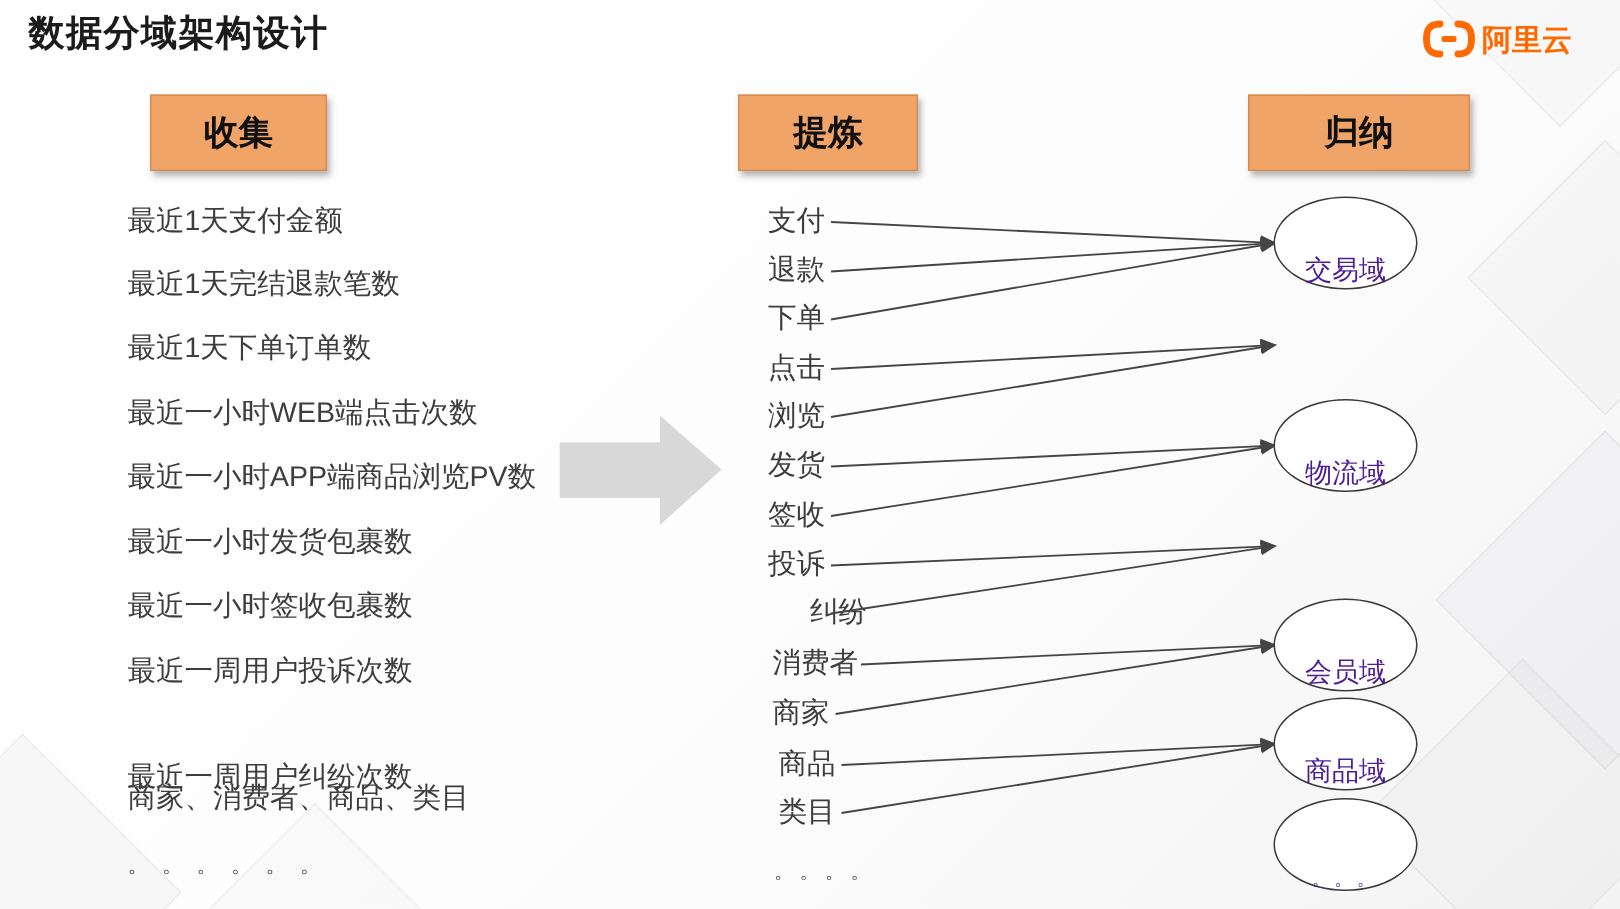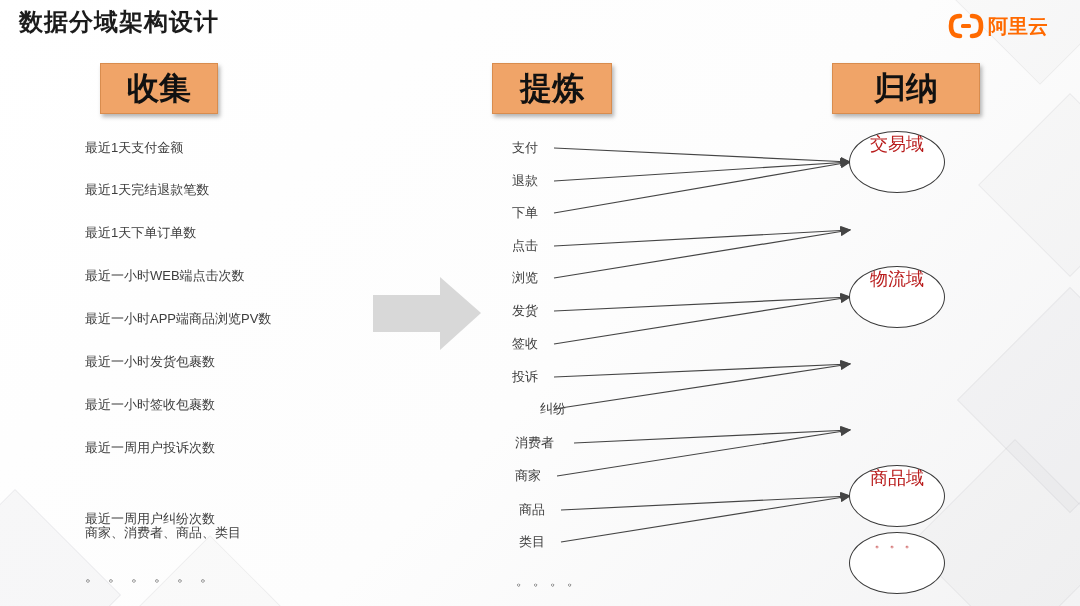--- a/index.html
+++ b/index.html
@@ -24,38 +24,38 @@
     font-size:24px; font-weight:800; color:#1b1b1b; letter-spacing:1px;
   }
   .logo{ position:absolute; left:948px; top:13px; display:flex; align-items:flex-start; gap:4px; }
   .logo-text{ font-size:20px; font-weight:700; color:#FF6A00; }
 
   .stage-header{
     position:absolute; height:51px;
     background:#F0A468; border:1px solid #D88C4E;
     box-shadow:2px 3px 4px rgba(90,90,90,0.45);
     display:flex; align-items:center; justify-content:center;
-    font-size:32px; font-weight:700; color:#111;
+    font-size:23px; font-weight:700; color:#111;
   }
   .hdr-collect{ left:100px; top:63px; width:118px; }
   .hdr-refine { left:492px; top:63px; width:120px;text-align:right; }
   .hdr-domain { left:832px; top:63px; width:148px; }
 
   .list-item{
     position:absolute; height:22px; line-height:22px;
-    font-size:13px; color:#3d3d3d; white-space:nowrap;
+    font-size:19px; color:#3d3d3d; white-space:nowrap;
   }
   .dots-row{ font-size:14px; letter-spacing:9px; color:#3d3d3d; }
   .dots-row-sm{ font-size:13px; letter-spacing:4px; color:#3d3d3d; }
 
   .ellipse{
     position:absolute; width:96px; height:62px; left:849px;
     background:#ffffff; border:1.6px solid #3a3a3a; border-radius:50%;
-    display:flex; align-items:flex-start; justify-content:center;
-    font-size:18px; color:#b91c1c; z-index:3;
+    display:flex; align-items:flex-end; justify-content:center;
+    font-size:18px; color:#4c1d95; z-index:3;
   }
   .ellipse .dots-ellipse{ font-size:12px; letter-spacing:3px; transform:translateY(2px); }
 
   svg.overlay{ position:absolute; left:0; top:0; z-index:2; pointer-events:none; }
   .big-arrow{ position:absolute; left:373px; top:277px; z-index:1; }
 </style>
 </head>
 <body>
 
 <div class="canvas">
@@ -133,20 +133,23 @@
       <line x1="561" y1="510" x2="850" y2="496" stroke="#454545" stroke-width="1.2" marker-end="url(#arrowhead)"></line>
       <line x1="561" y1="542" x2="850" y2="496" stroke="#454545" stroke-width="1.2" marker-end="url(#arrowhead)"></line>
     </svg>
 
   <div class="ellipse domain-el" style="top:131px">
       <span>交易域</span>
     </div>
   <div class="ellipse domain-el" style="top:266px">
       <span>物流域</span>
     </div>
+  <div class="ellipse domain-el" style="top:399px">
+      <span>会员域</span>
+    </div>
   <div class="ellipse domain-el" style="top:465px">
       <span>商品域</span>
     </div>
   <div class="ellipse domain-el" style="top:532px">
       <span class="dots-ellipse">。。。</span>
     </div>
 
 </div>
 
 </body></html>

